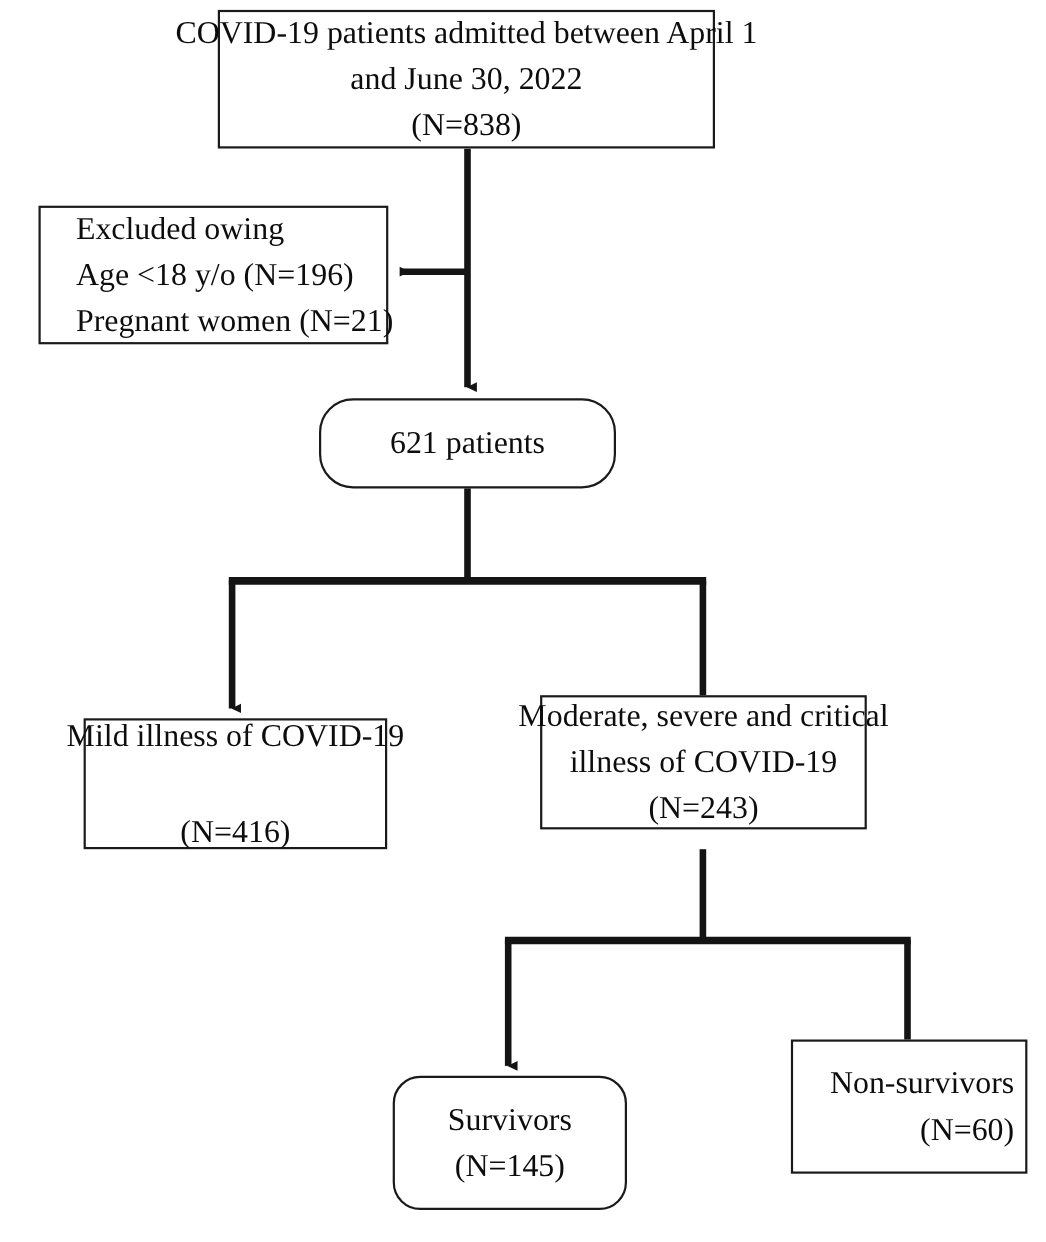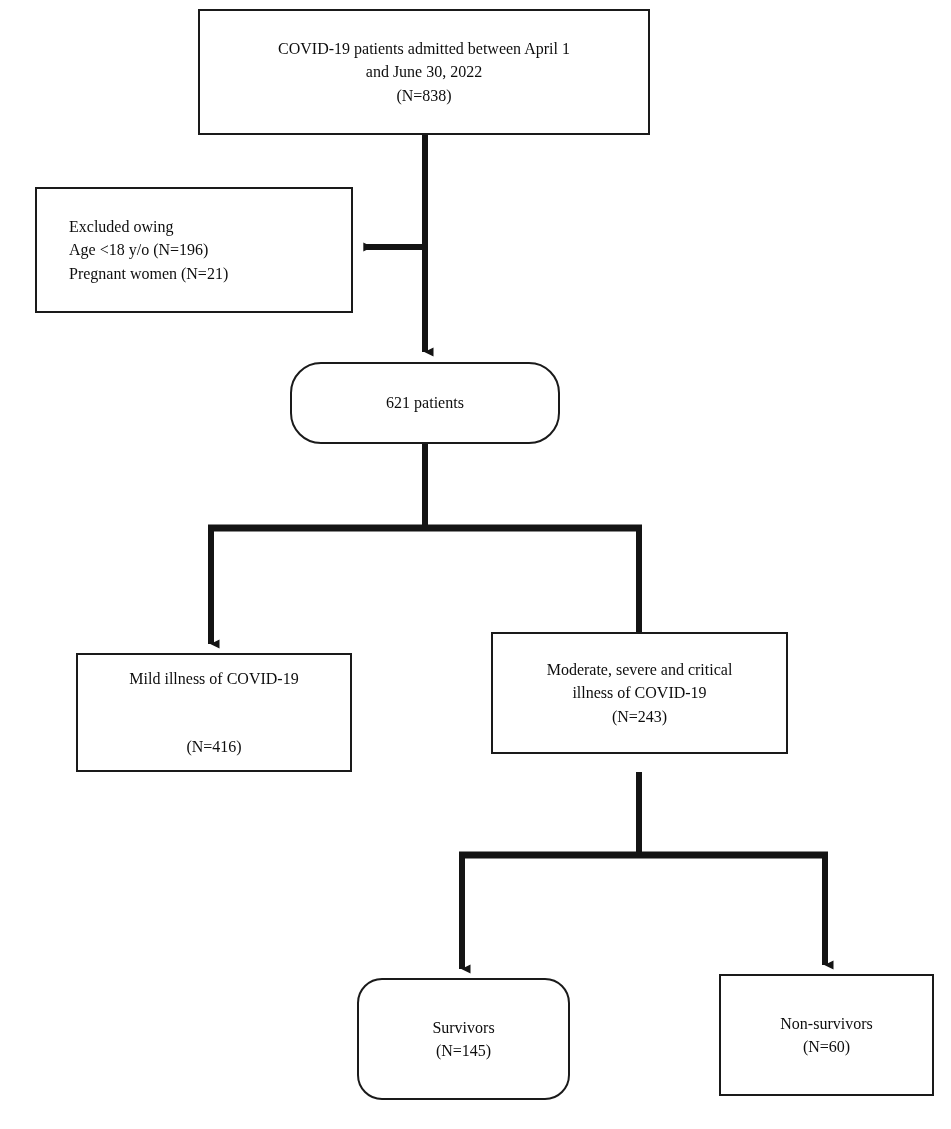--- a/index.html
+++ b/index.html
@@ -26,42 +26,42 @@
   .node {
     position: absolute;
     box-sizing: border-box;
     border: 2px solid #1a1a1a;
     background: #ffffff;
     display: flex;
     flex-direction: column;
     justify-content: center;
     align-items: center;
     color: #0d0d0d;
-    font-size: 16px;
+    font-size: 29px;
     line-height: 1.45;
     text-align: center;
     padding: 4px 10px;
   }
   .node.left-text {
     align-items: flex-start;
     text-align: left;
     padding-left: 32px;
   }
   .node .line {
     display: block;
     white-space: nowrap;
   }
   
   #node-enrollment { left: 198px;  top: 9px;   width: 452px; height: 126px; }
   #node-excluded   { left: 35px;   top: 187px; width: 318px; height: 126px; }
   #node-eligible   { left: 290px;  top: 362px; width: 270px; height: 82px; border-radius: 31px;  }
   #node-mild       { left: 76px;   top: 653px; width: 276px; height: 119px; gap: 44px; }
   #node-moderate   { left: 491px;  top: 632px; width: 297px; height: 122px; }
   #node-survivors  { left: 357px;  top: 978px; width: 213px; height: 122px; border-radius: 25px; }
-  #node-nonsurv    { left: 719px;  top: 974px; width: 215px; height: 122px; }
+  #node-nonsurv    { left: 719px;  top: 945px; width: 215px; height: 122px; align-items: flex-end; }
 </style>
 </head>
 <body>
 
 <div id="canvas">
 
   <svg class="flow-svg" viewBox="0 0 951 1129">
     <defs>
       <marker id="arrow-down" markerWidth="10" markerHeight="10" refX="5" refY="8.5" orient="auto" markerUnits="userSpaceOnUse">
         <path d="M0.6,0 L9.4,0 L5,9.2 Z" fill="#141414"></path>

